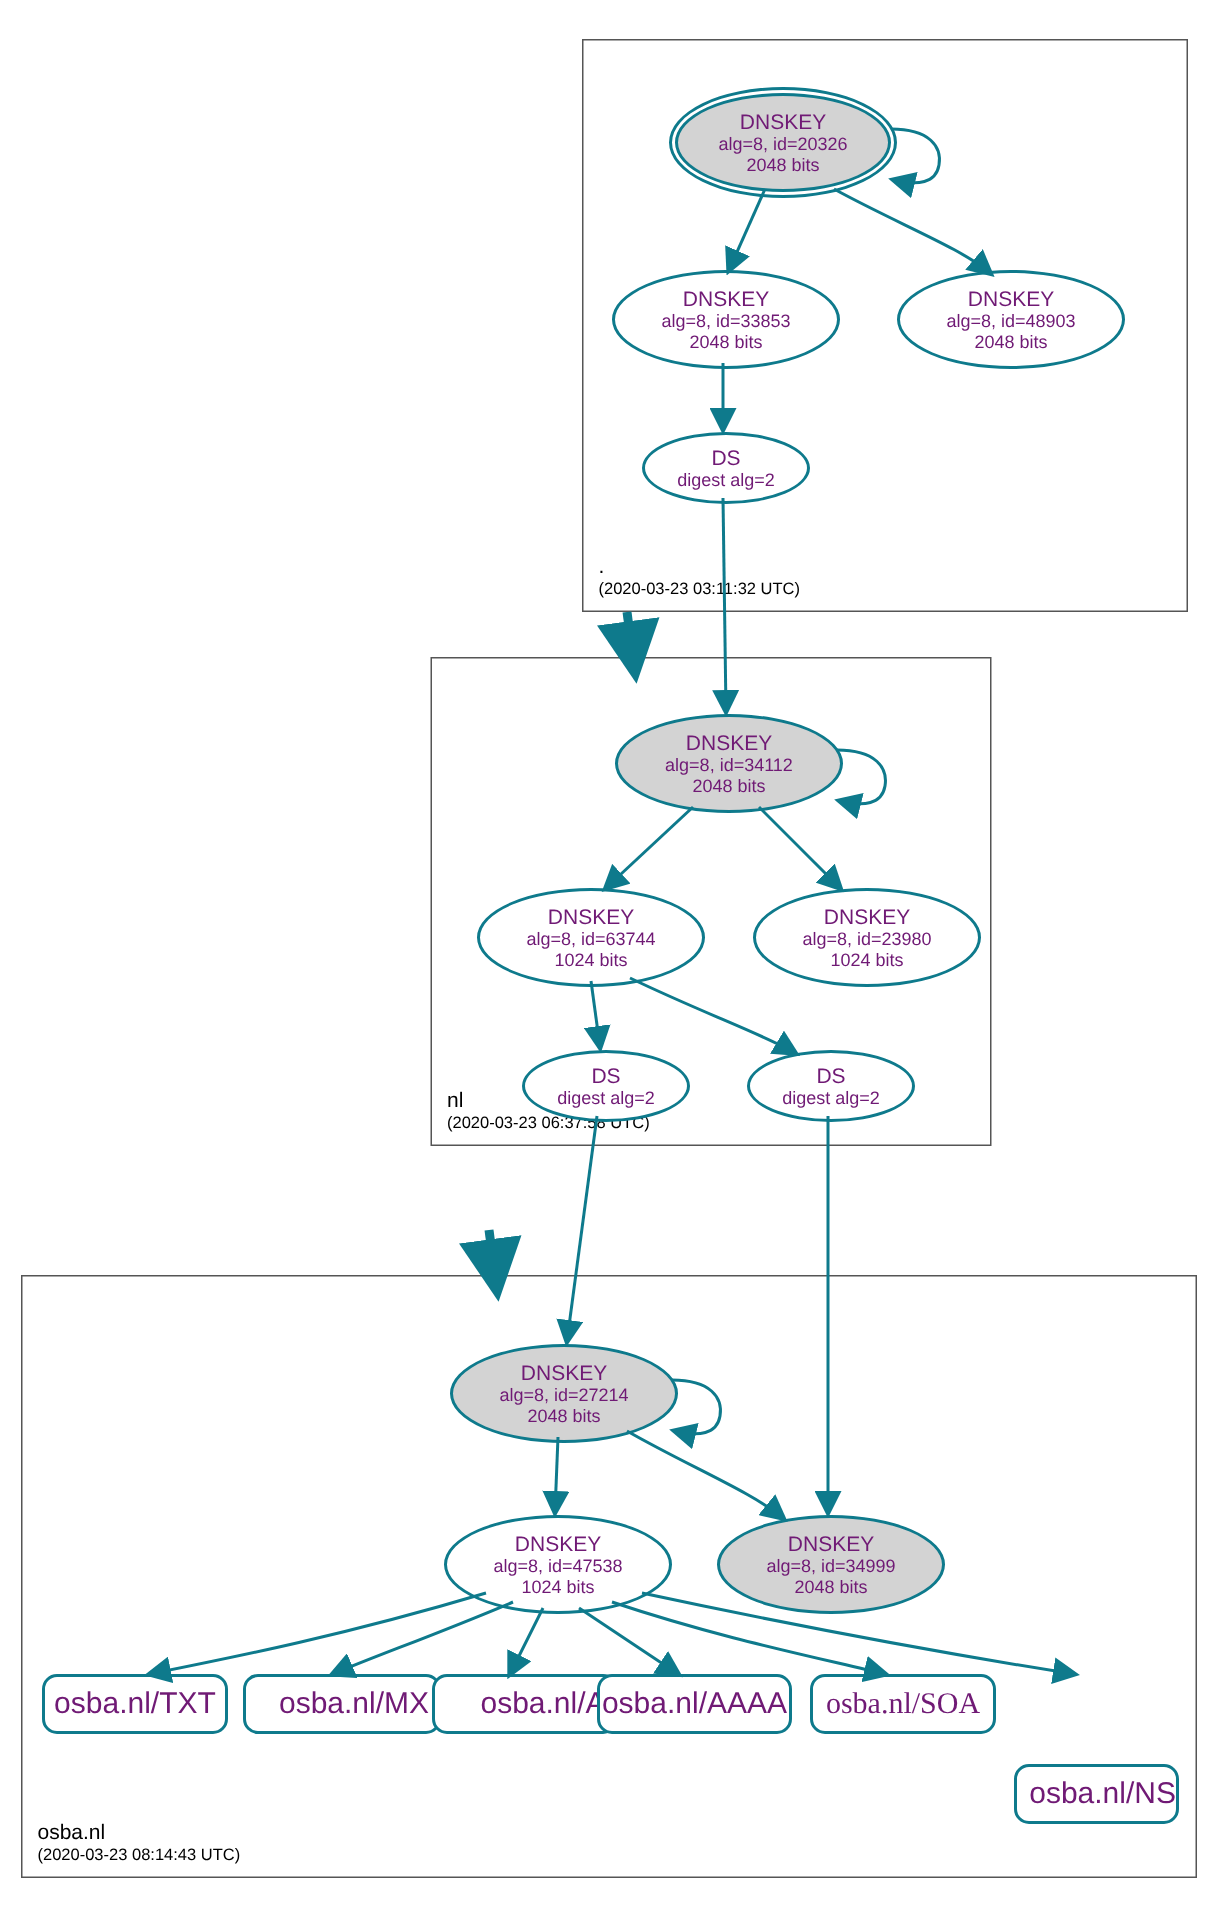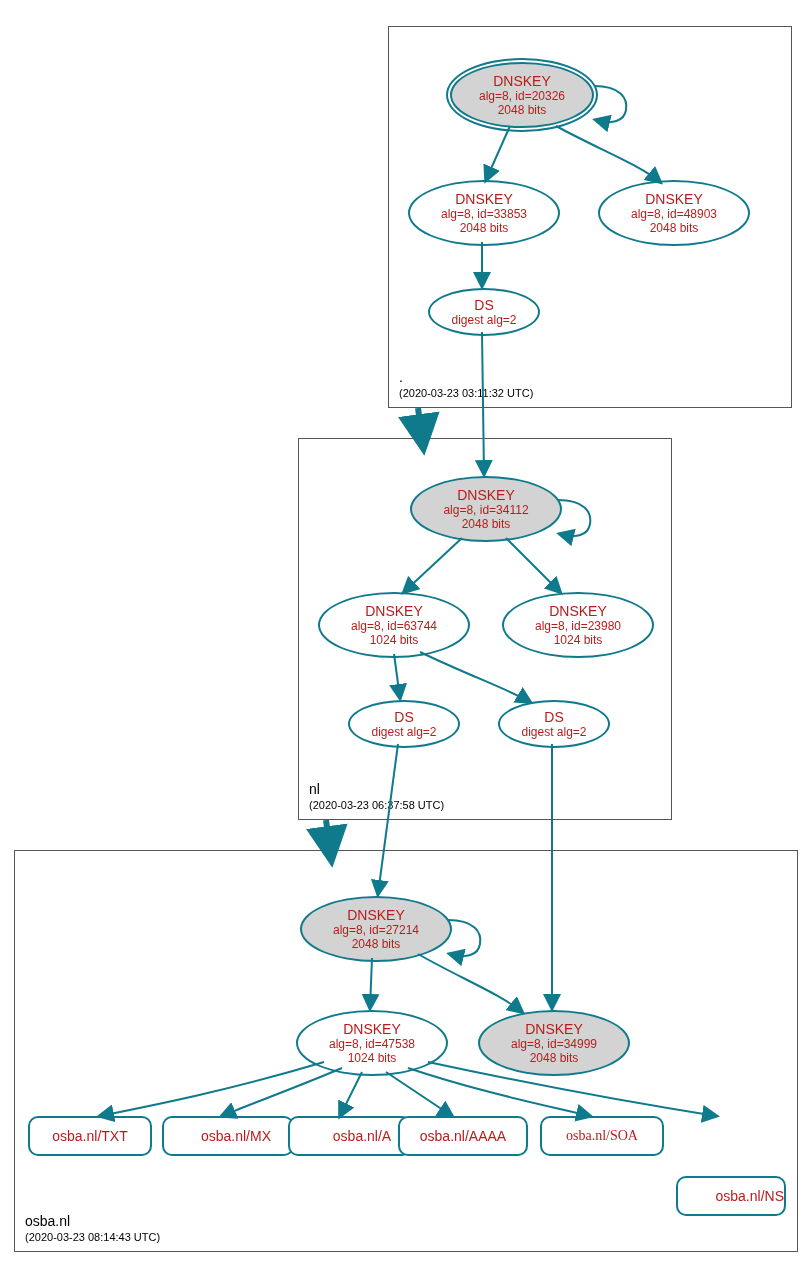--- a/index.html
+++ b/index.html
@@ -24,60 +24,60 @@
   }
   .zone-label .zone-name { display: block; }
   .zone-label .zone-ts { display: block; font-size: 11px; margin-top: 2px; }
   .node {
     position: absolute;
     text-align: center;
     display: flex;
     flex-direction: column;
     justify-content: center;
     align-items: center;
-    color: #b91c1c;
+    color: #701a75;
   }
   .ellipse {
     border: 2px solid #0e7a8c;
     border-radius: 50%;
     background: #fff;
   }
   .ellipse.filled { background: #d3d3d3; }
   .ellipse.double::before {
     content: "";
     position: absolute;
     top: -6px; left: -6px; right: -6px; bottom: -6px;
     border: 2px solid #0e7a8c;
     border-radius: 50%;
   }
   .roundrect {
     border: 2px solid #0e7a8c;
     border-radius: 10px;
     background: #fff;
-    font-size: 14px;
+    font-size: 20px;
   }
   .node .title { font-size: 14px; }
   .node .sub { font-size: 12px; }
   svg.edges {
     position: absolute;
     top: 0; left: 0;
     pointer-events: none;
   }
 </style>
 </head>
 <body>
 
 <div class="zone-box" style="left:388px; top:26px; width:404px; height:382px;">
   <div class="zone-label">
     <span class="zone-name">.</span>
     <span class="zone-ts">(2020-03-23 03:11:32 UTC)</span>
   </div>
 </div>
 
-<div class="zone-box" style="left:298px; top:438px; width:374px; height:382px;">
+<div class="zone-box" style="left:287px; top:438px; width:374px; height:326px;">
   <div class="zone-label">
     <span class="zone-name">nl</span>
     <span class="zone-ts">(2020-03-23 06:37:58 UTC)</span>
   </div>
 </div>
 
 <div class="zone-box" style="left:14px; top:850px; width:784px; height:402px;">
   <div class="zone-label">
     <span class="zone-name">osba.nl</span>
     <span class="zone-ts">(2020-03-23 08:14:43 UTC)</span>

